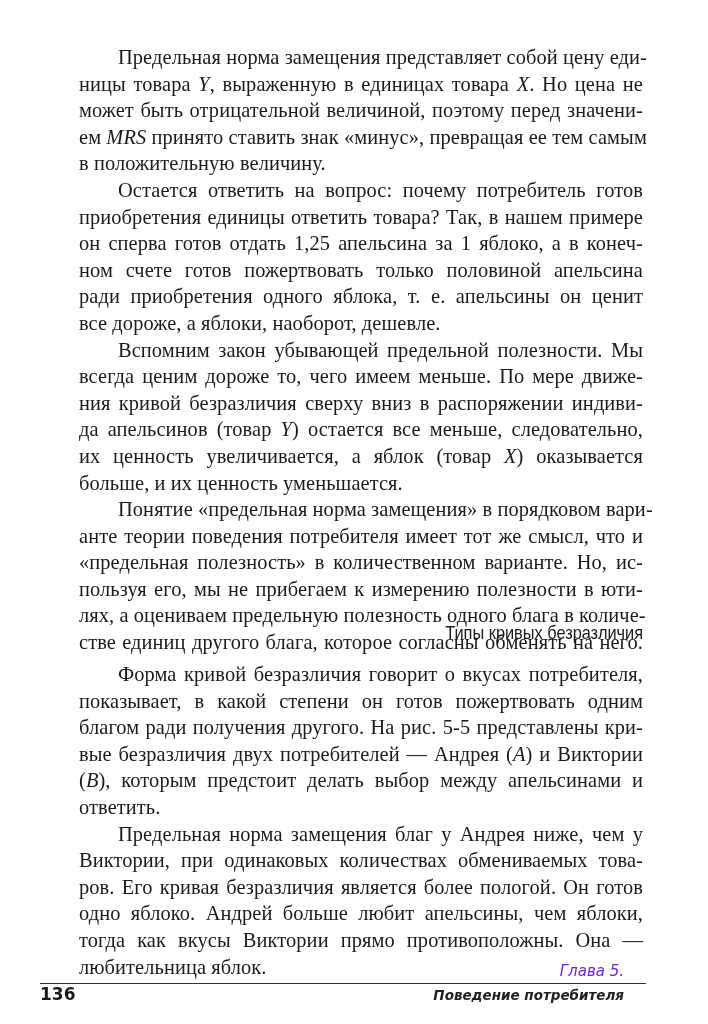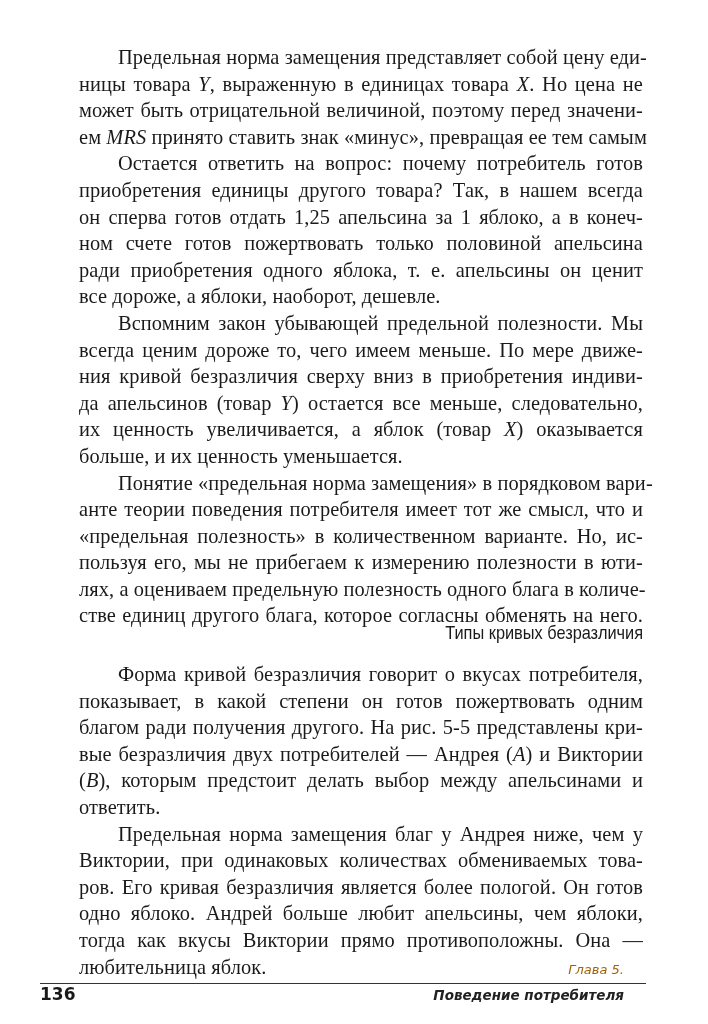--- a/index.html
+++ b/index.html
@@ -28,21 +28,21 @@
     right: 0;
     top: 578px;
     white-space: nowrap;
     color: #1a1a1a;
   }
   .section2 { position: absolute; left: 0; top: 617px; width: 600px; }
   .footer { position: absolute; left: 40px; top: 960px; width: 606px; height: 50px; }
   .chapter {
     position: absolute; right: 22px; top: 2px;
     font-family: "DejaVu Sans", sans-serif; font-style: italic;
-    font-size: 13px; color: #a16207;
+    font-size: 15px; color: #6d28d9;
   }
   .rule { position: absolute; left: 0; right: 0; top: 23px; height: 1.3px; background: #333; }
   .page-num {
     position: absolute; left: 0; top: 24px;
     font-family: "DejaVu Sans", sans-serif; font-weight: bold;
     font-size: 17px; color: #1a1a1a;
   }
   .running-title {
     position: absolute; right: 22px; top: 27px;
     font-family: "DejaVu Sans", sans-serif; font-style: italic; font-weight: bold;
@@ -52,33 +52,34 @@
 </style>
 </head>
 <body>
 
 <div class="page">
   <div>
     <div class="line indent">Предельная норма замещения представляет собой цену еди-</div>
     <div class="line">ницы товара <i>Y</i>, выраженную в единицах товара <i>X</i>. Но цена не</div>
     <div class="line">может быть отрицательной величиной, поэтому перед значени-</div>
     <div class="line">ем <i>MRS</i> принято ставить знак «минус», превращая ее тем самым</div>
+    <div class="line last">в положительную величину.</div>
   </div>
   <div>
     <div class="line indent">Остается ответить на вопрос: почему потребитель готов</div>
-    <div class="line">приобретения единицы другого товара? Так, в нашем всегда</div>
+    <div class="line">приобретения единицы ответить товара? Так, в нашем примере</div>
     <div class="line">он сперва готов отдать 1,25 апельсина за 1 яблоко, а в конеч-</div>
     <div class="line">ном счете готов пожертвовать только половиной апельсина</div>
     <div class="line">ради приобретения одного яблока, т. е. апельсины он ценит</div>
     <div class="line last">все дороже, а яблоки, наоборот, дешевле.</div>
   </div>
   <div>
     <div class="line indent">Вспомним закон убывающей предельной полезности. Мы</div>
     <div class="line">всегда ценим дороже то, чего имеем меньше. По мере движе-</div>
-    <div class="line">ния кривой безразличия сверху вниз в приобретения индиви-</div>
+    <div class="line">ния кривой безразличия сверху вниз в распоряжении индиви-</div>
     <div class="line">да апельсинов (товар <i>Y</i>) остается все меньше, следовательно,</div>
     <div class="line">их ценность увеличивается, а яблок (товар <i>X</i>) оказывается</div>
     <div class="line last">больше, и их ценность уменьшается.</div>
   </div>
   <div>
     <div class="line indent">Понятие «предельная норма замещения» в порядковом вари-</div>
     <div class="line">анте теории поведения потребителя имеет тот же смысл, что и</div>
     <div class="line">«предельная полезность» в количественном варианте. Но, ис-</div>
     <div class="line">пользуя его, мы не прибегаем к измерению полезности в юти-</div>
     <div class="line">лях, а оцениваем предельную полезность одного блага в количе-</div>

